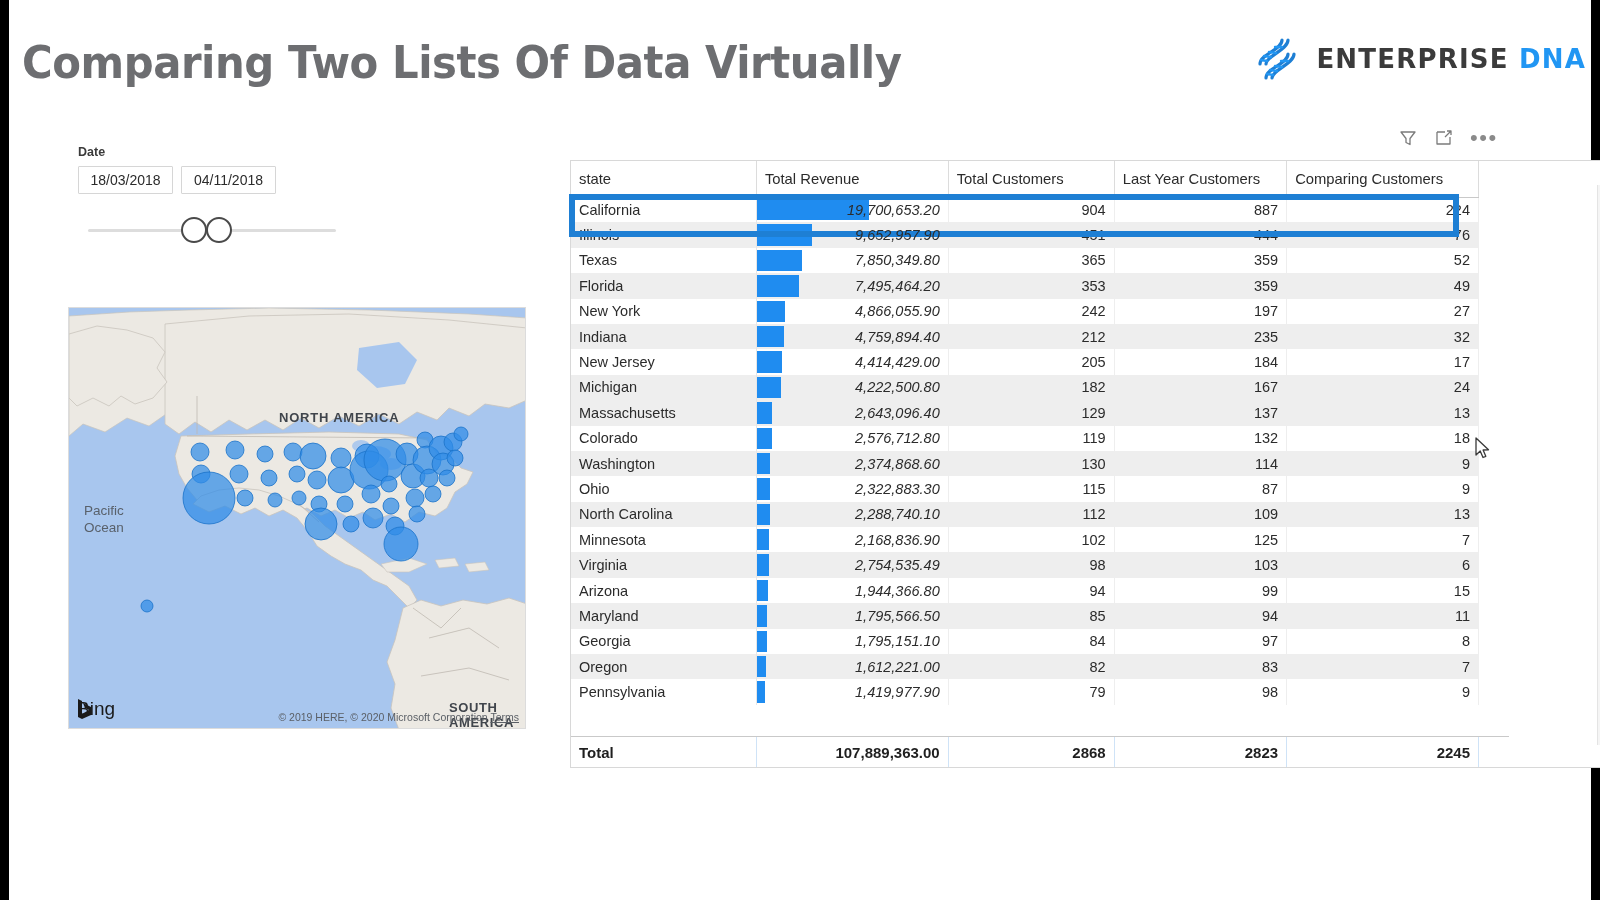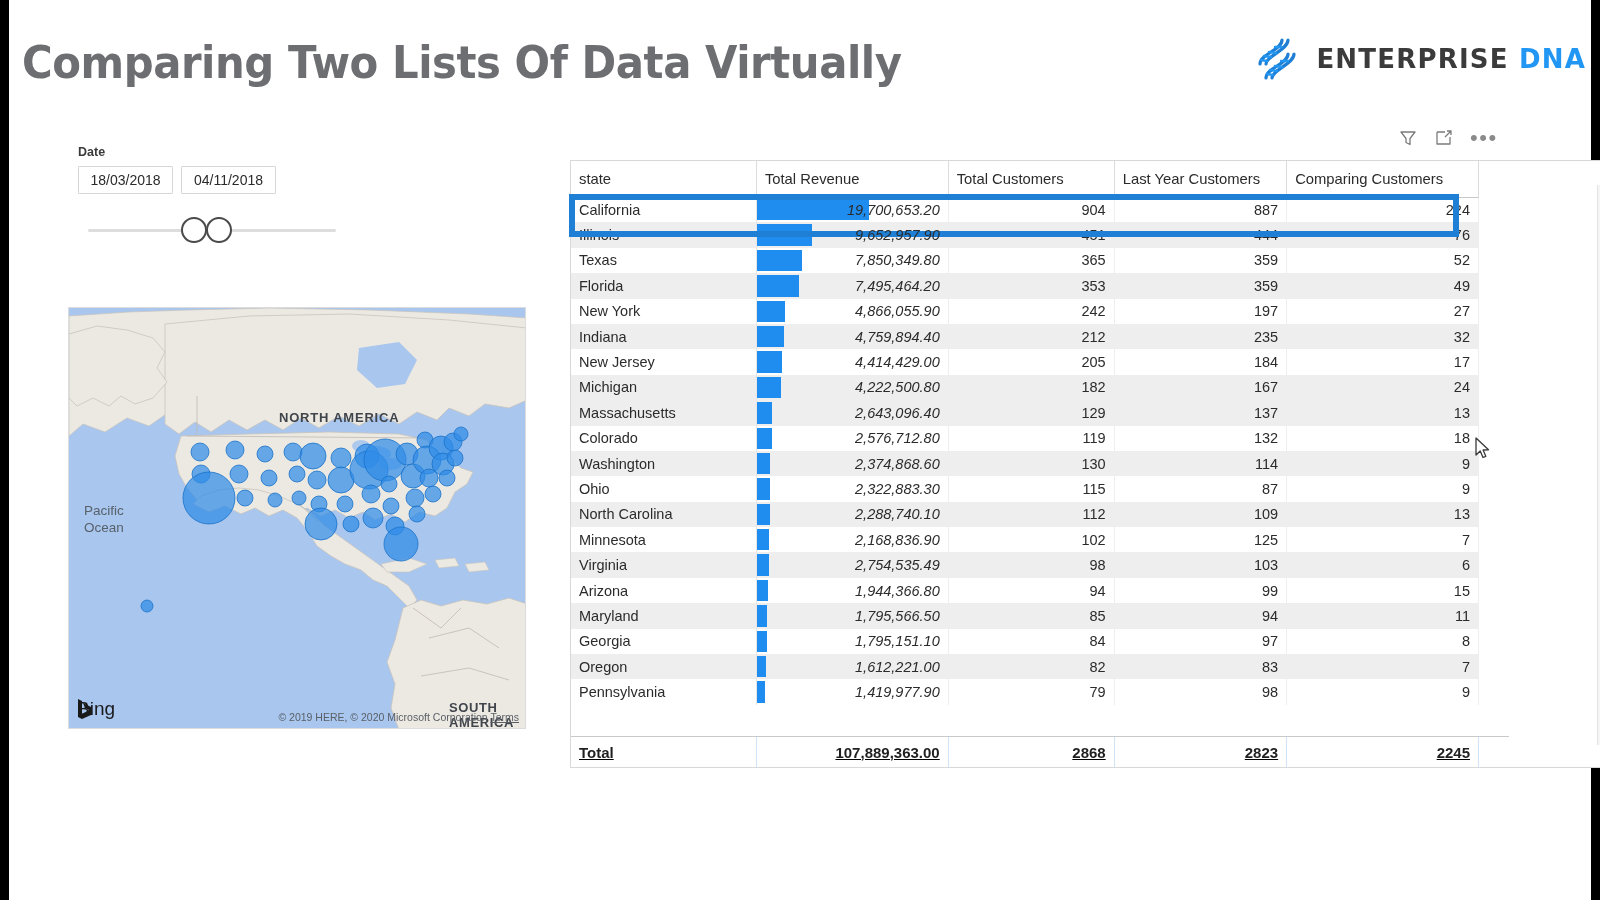--- a/index.html
+++ b/index.html
@@ -146,21 +146,21 @@
   col.c-lyc   { width: 160px; }
   col.c-cc    { width: 178px; }
 
   #table-scroll {
     position: relative; width: 938px; height: 562px; overflow: hidden;
   }
   #total-row-wrap {
     position: absolute; left: 0; bottom: 0; width: 938px;
     border-top: 1px solid #c9c9c9; background: #fff;
   }
-  table.total-table { border-collapse: collapse; width: 908px; table-layout: fixed; text-decoration: underline; }
+  table.total-table { border-collapse: collapse; width: 908px; table-layout: fixed; }
   table.total-table td {
     font-size: 15px; font-weight: 700; color: #1f1f1f; height: 30px;
     padding: 0 8px; border-right: 1px solid #cfe3f7;
   }
   table.total-table td.state-cell { text-align: left; }
   table.total-table td.num { text-align: right; }
 
   
   #vscroll {
     position: absolute; right: 1px; top: 24px; width: 15px; height: 560px;

